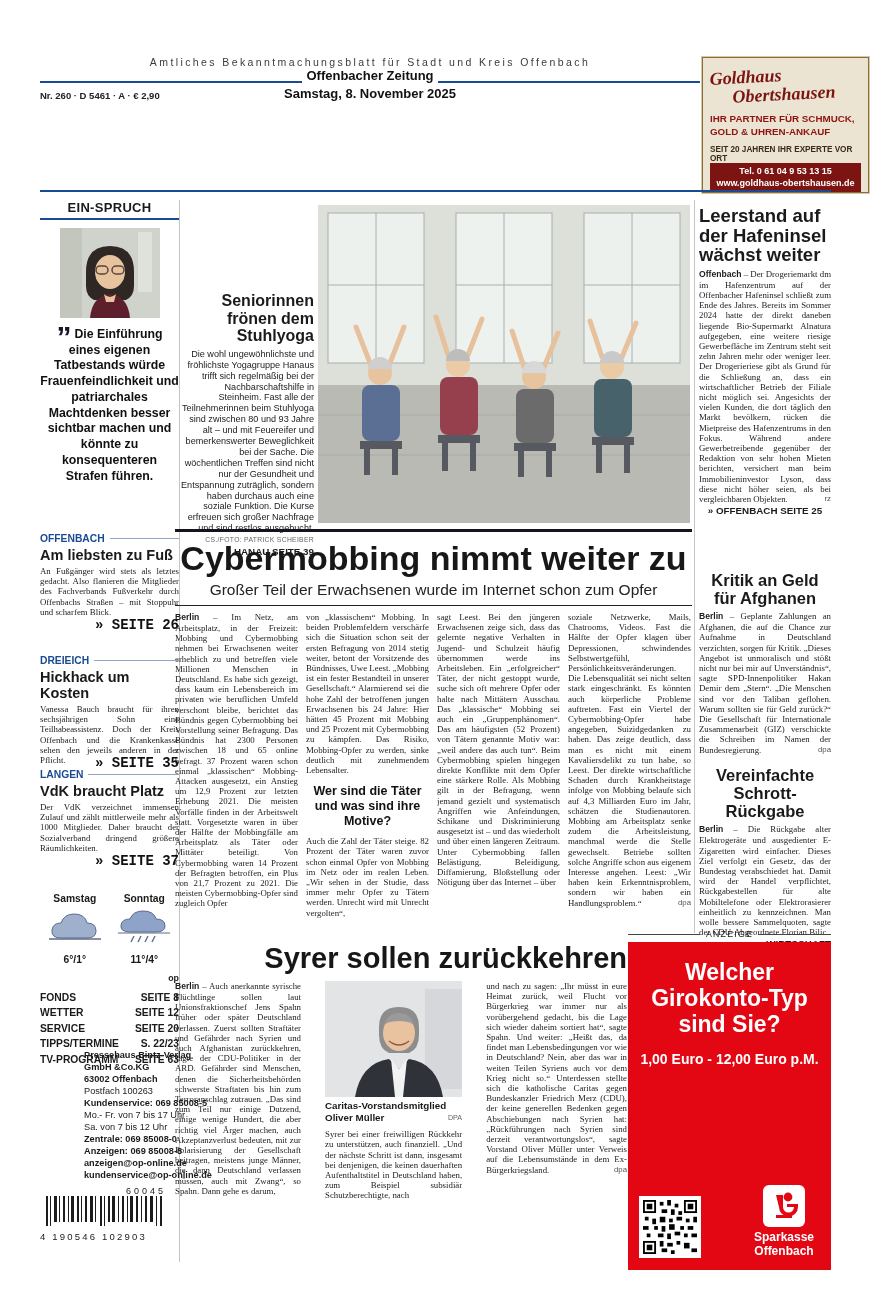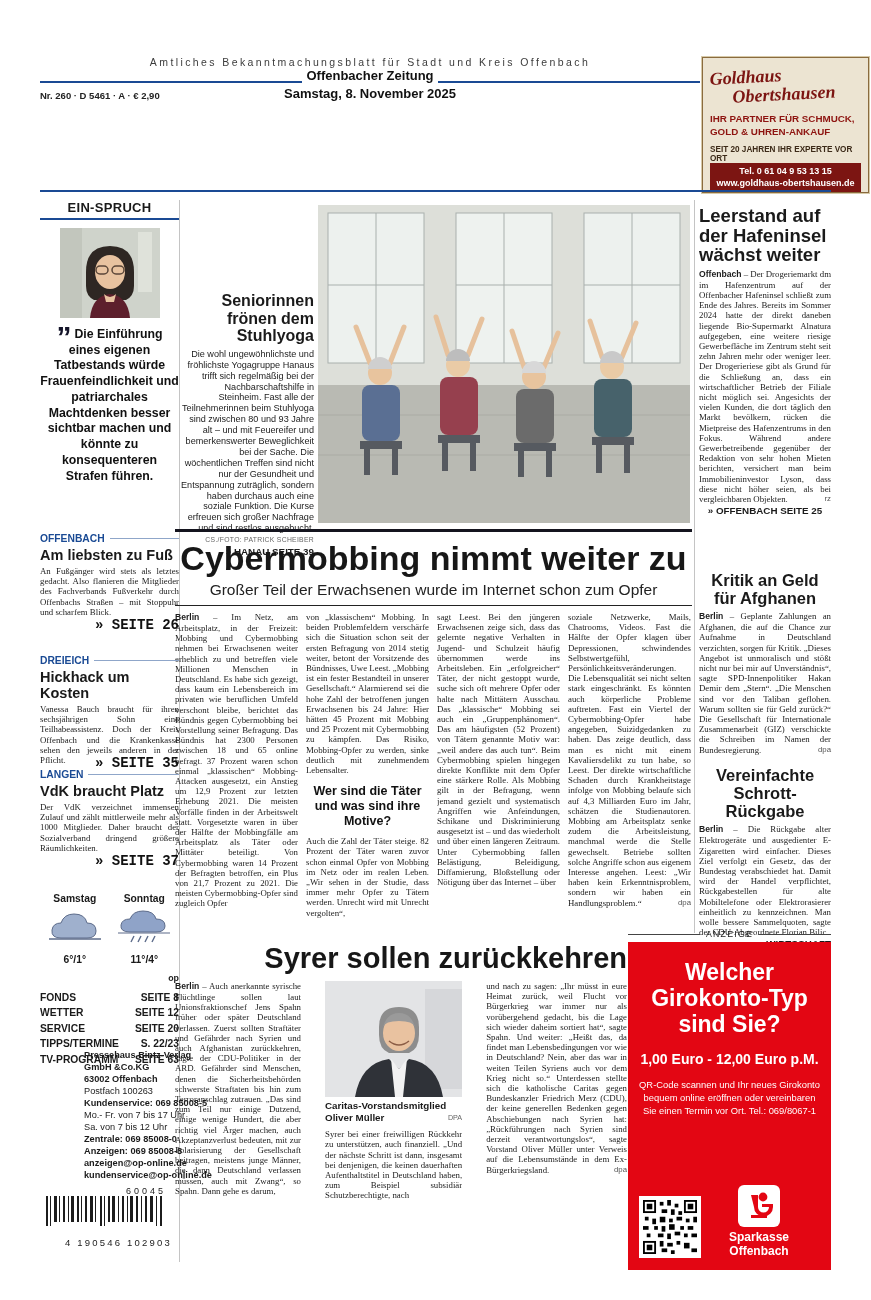--- a/index.html
+++ b/index.html
@@ -120,32 +120,32 @@
   .index { position:absolute; left:40px; top:990px; width:139px; }
   .idx-row { display:flex; justify-content:space-between; font-weight:bold; font-size:10.3px; line-height:1.5; }
 
   
   .publisher { position:absolute; left:40px; top:1050px; width:150px; font-size:9.2px; line-height:1.3; color:#1c1c1c;margin-left:44px; }
   .publisher .b { font-weight:bold; }
 
   
   .barcode { position:absolute; left:40px; top:1186px; width:132px; }
   .bc-top { text-align:right; padding-right:6px; font-size:9px; letter-spacing:3px; color:#222; }
-  .bc-num { font-size:9.5px; letter-spacing:2.2px; color:#222; margin-top:7px;text-align:right; }
+  .bc-num { font-size:9.5px; letter-spacing:2.2px; color:#222; margin-top:1px; }
 
   
   .anzeige-label { position:absolute; left:628px; top:929px; width:203px; display:flex; align-items:center; gap:6px; }
   .anzeige-label .dash { flex:1; border-top:1px solid #444; }
   .anzeige-label .txt { font-size:8.8px; letter-spacing:1.2px; color:#222; }
   .spk-ad { position:absolute; left:628px; top:942px; width:203px; height:328px; background:#e30613; color:#fff;
             padding:18px 11px 12px; display:flex; flex-direction:column; }
   .spk-head { text-align:center; font-weight:bold; font-size:23px; line-height:1.12; }
   .spk-price { margin-top:14px; text-align:center; font-weight:bold; font-size:14px; }
   .spk-body { margin-top:12px; text-align:center; font-size:9.4px; line-height:1.38; }
-  .spk-bottom { margin-top:auto; display:flex; align-items:flex-end; justify-content:flex-start;gap:28px; }
+  .spk-bottom { margin-top:auto; display:flex; align-items:flex-end; justify-content:space-between;gap:28px; }
   .spk-qr { width:62px; height:62px; background:#fff; padding:4px; }
   .spk-brandcol { display:flex; flex-direction:column; align-items:center; margin-right:6px; }
   .spk-logo { width:42px; height:42px; background:#fff; border-radius:6px; display:flex; align-items:center; justify-content:center; }
   .spk-brand { margin-top:4px; font-weight:bold; font-size:12px; line-height:1.12; text-align:center; }
 </style>
 </head>
 <body>
 
 <div class="page">
 
@@ -481,21 +481,20 @@
 
   <div class="anzeige-label">
     <div class="dash"></div>
     <span class="txt">ANZEIGE</span>
     <div class="dash"></div>
   </div>
 
   <div class="spk-ad">
     <div class="spk-head">Welcher Girokonto-Typ sind Sie?</div>
     <div class="spk-price">1,00 Euro - 12,00 Euro p.M.</div>
-    <div class="spk-body">QR-Code scannen und Ihr neues Girokonto bequem online eröffnen oder vereinbaren Sie einen Termin vor Ort. Tel.: 069/8067-1</div>
     <div class="spk-bottom">
       <svg class="spk-qr" viewBox="0 0 29 29">
         <rect width="29" height="29" fill="#fff"></rect>
         <g fill="#000">
           <rect x="0" y="0" width="7" height="7"></rect>
             <rect x="1" y="1" width="5" height="5" fill="#fff"></rect>
             <rect x="2" y="2" width="3" height="3"></rect>
           <rect x="22" y="0" width="7" height="7"></rect>
             <rect x="23" y="1" width="5" height="5" fill="#fff"></rect>
             <rect x="24" y="2" width="3" height="3"></rect>

